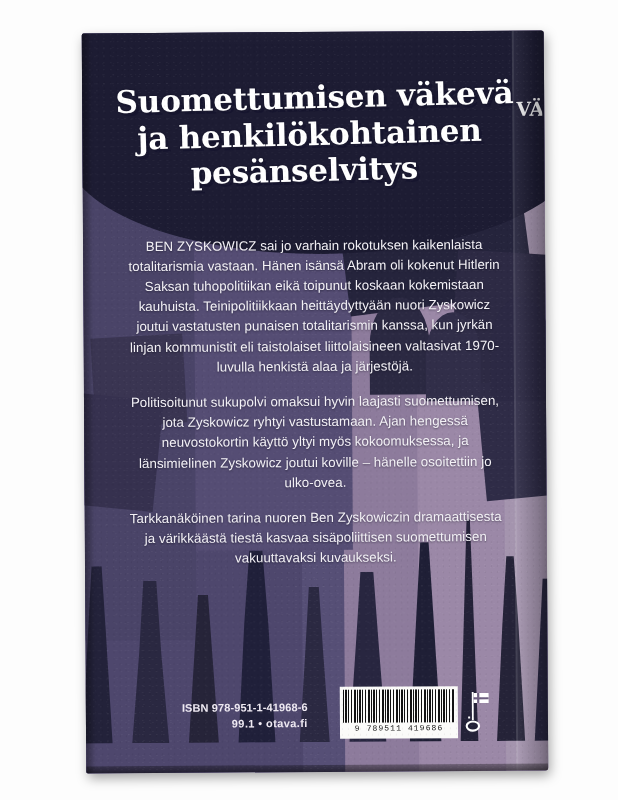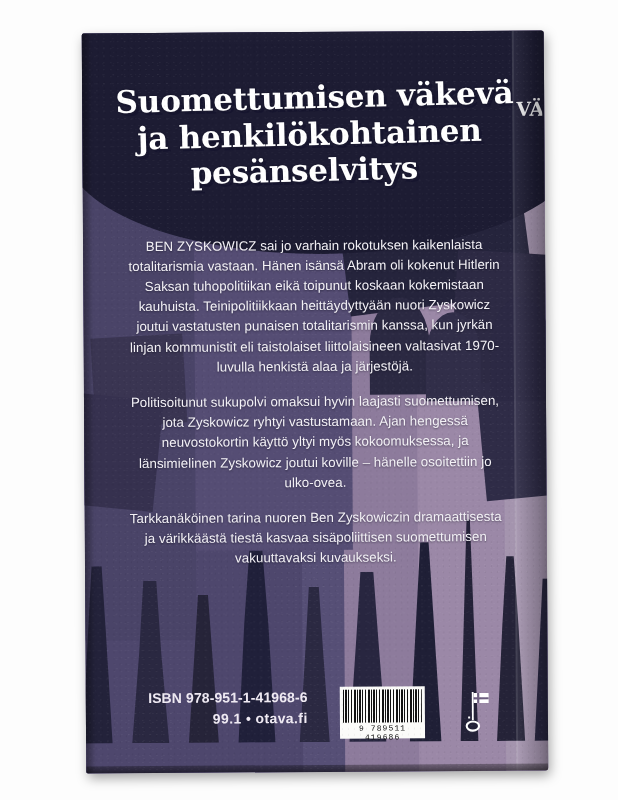--- a/index.html
+++ b/index.html
@@ -233,37 +233,37 @@
   
   .footer {
     position: absolute;
     left: 0; bottom: 4.2%;
     width: 100%;
     height: 56px;
   }
   .isbn {
     position: absolute;
     left: 8%;
-    top: 2px;
+    top: 14px;
     width: 40%;
     text-align: right;
     color: #efeaf3;
     font-family: "Liberation Sans", sans-serif;
-    font-size: 14px;
+    font-size: 11px;
     font-weight: bold;
     line-height: 1.5;
     letter-spacing: 0.1px;
   }
   .isbn .line2 { letter-spacing: 0.4px; }
 
   .barcode {
     position: absolute;
     left: 55%;
     top: 2px;
-    width: 85px;
+    width: 118px;
     height: 52px;
     background: #fbfbf9;
     padding: 3px 3px 1px 3px;
     box-sizing: border-box;
   }
   .barcode .bars {
     height: 33px;
     width: 100%;
     background-image: repeating-linear-gradient(
       90deg,

